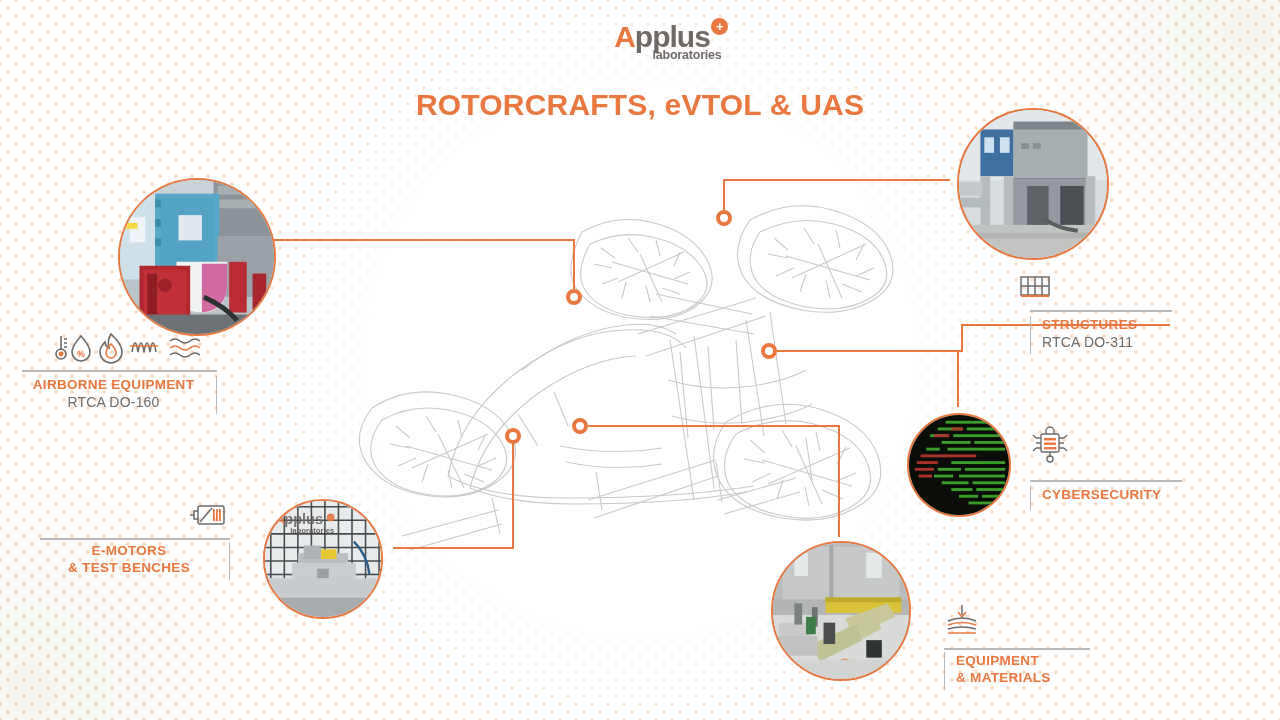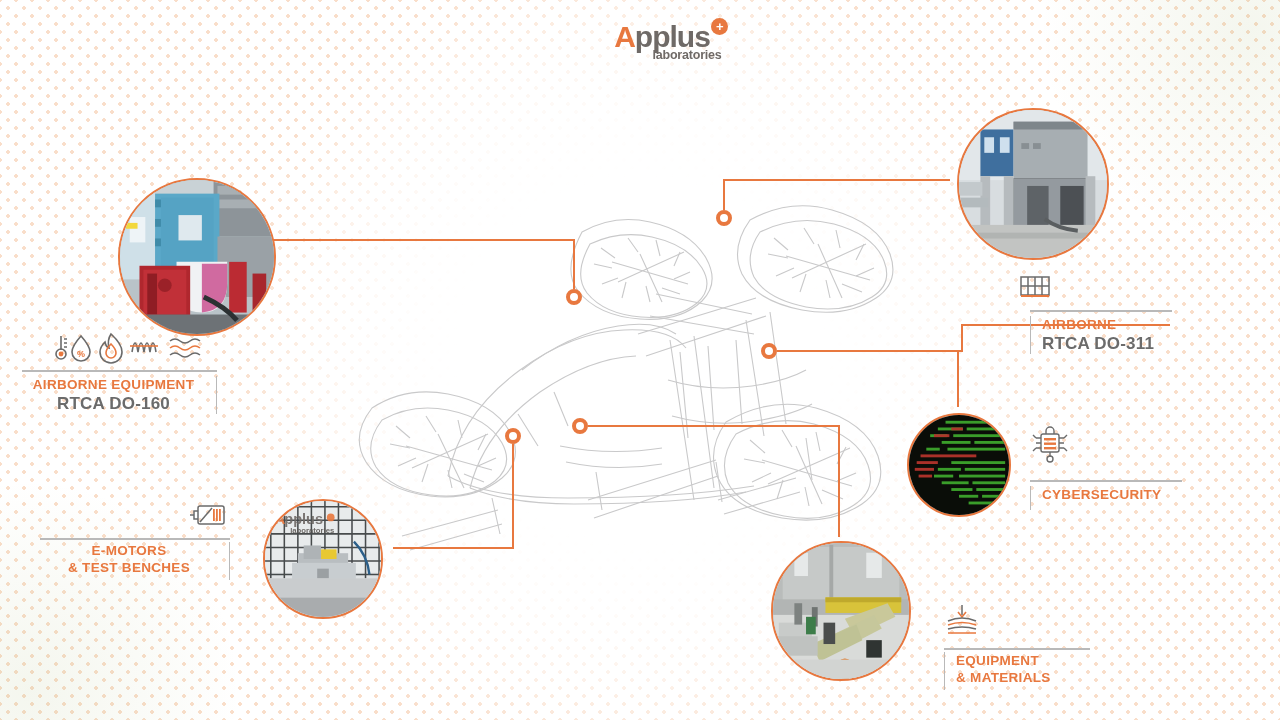--- a/index.html
+++ b/index.html
@@ -77,21 +77,21 @@
   }
   .photo .inner{ position:absolute; inset:0; }
 
   
   .label{ position:absolute; }
   .label .ttl{
     color:#e8783f; font-size:13.5px; font-weight:700;
     letter-spacing:.3px; line-height:1.28; white-space:nowrap;
   }
   .label .sub{
-    color:#6b6b6b; font-size:17px; font-weight:700;
+    color:#6b6b6b; font-size:14px; font-weight:400;
     letter-spacing:.2px; line-height:1.3; white-space:nowrap;
   }
   .label.right-side{ padding-left:11px; border-left:1.5px solid #b9b9b9; text-align:left; }
   .label.left-side { padding-right:11px; border-right:1.5px solid #b9b9b9; text-align:center; }
   .rule{
     position:absolute; height:1.5px; background:#b9b9b9;
   }
   .icon-box{ position:absolute; }
 </style>
 </head>
@@ -99,20 +99,21 @@
 
 <div id="bg-pattern"></div>
 <div id="bg-wash"></div>
 
 <div id="logo">
   <span class="logo-word"><span class="a">A</span><span>pplus</span><span class="logo-plus">+</span></span>
   <span class="logo-sub">laboratories</span>
 </div>
 
 <div id="title">
+  <span class="ln">ROTORCRAFTS, eVTOL &amp; UAS</span>
 </div>
 
 <svg id="drone" viewBox="0 0 570 420">
   <g fill="none" stroke="#c9c9ca" stroke-width="1.1" stroke-linejoin="round">
 
     <path d="M232 62 q32-18 68-10 q40 9 56 36 q14 25 -4 43 q-22 21 -62 18 q-42-3 -62-28 q-16-21 4-59 z"></path>
     <path d="M240 74 q30-14 62-7 q36 8 50 31 q12 20 -5 35 q-21 17 -56 14 q-37-3 -54-24 q-14-18 3-49 z"></path>
     <path d="M251 78 l14 10 M278 68 l10 14 M306 70 l4 16 M330 82 l-6 14 M340 102 l-16 7 M330 124 l-18-6 M300 132 l-4-16 M272 128 l4-16 M252 114 l16-6 M244 94 l18 4"></path>
     <path d="M262 92 l76 22 M268 112 l66-30 M290 84 l22 48"></path>
 
@@ -368,21 +369,21 @@
   <svg viewBox="0 0 34 26" width="34" height="26">
     <g fill="none" stroke="#6b6b6b" stroke-width="1.5">
       <rect x="2" y="3" width="28" height="18"></rect>
       <path d="M9 3 v18 M16 3 v18 M23 3 v18 M2 12 h28"></path>
     </g>
     <rect x="2" y="21" width="28" height="2" fill="#e8783f"></rect>
   </svg>
 </div>
 <div class="rule" style="left:1030px; top:310px; width:142px;"></div>
 <div class="label right-side" style="left:1030px; top:316px; width:150px; height:38px;">
-  <div class="ttl">AIRBORNE</div>
+  <div class="ttl">STRUCTURES</div>
   <div class="sub">RTCA DO-311</div>
 </div>
 
 <div class="icon-box" style="left:1030px; top:424px; width:40px; height:40px;">
   <svg viewBox="0 0 40 40" width="40" height="40">
     <g fill="none" stroke="#6b6b6b" stroke-width="1.4">
       <rect x="11" y="10" width="18" height="18" rx="2"></rect>
       <path d="M16 10 v-3 a4 4 0 0 1 8 0 v3"></path>
       <path d="M11 14 h-5 M11 19 h-5 M11 24 h-5 M29 14 h5 M29 19 h5 M29 24 h5"></path>
       <path d="M6 14 l-3-3 M6 24 l-3 3 M34 14 l3-3 M34 24 l3 3"></path>

